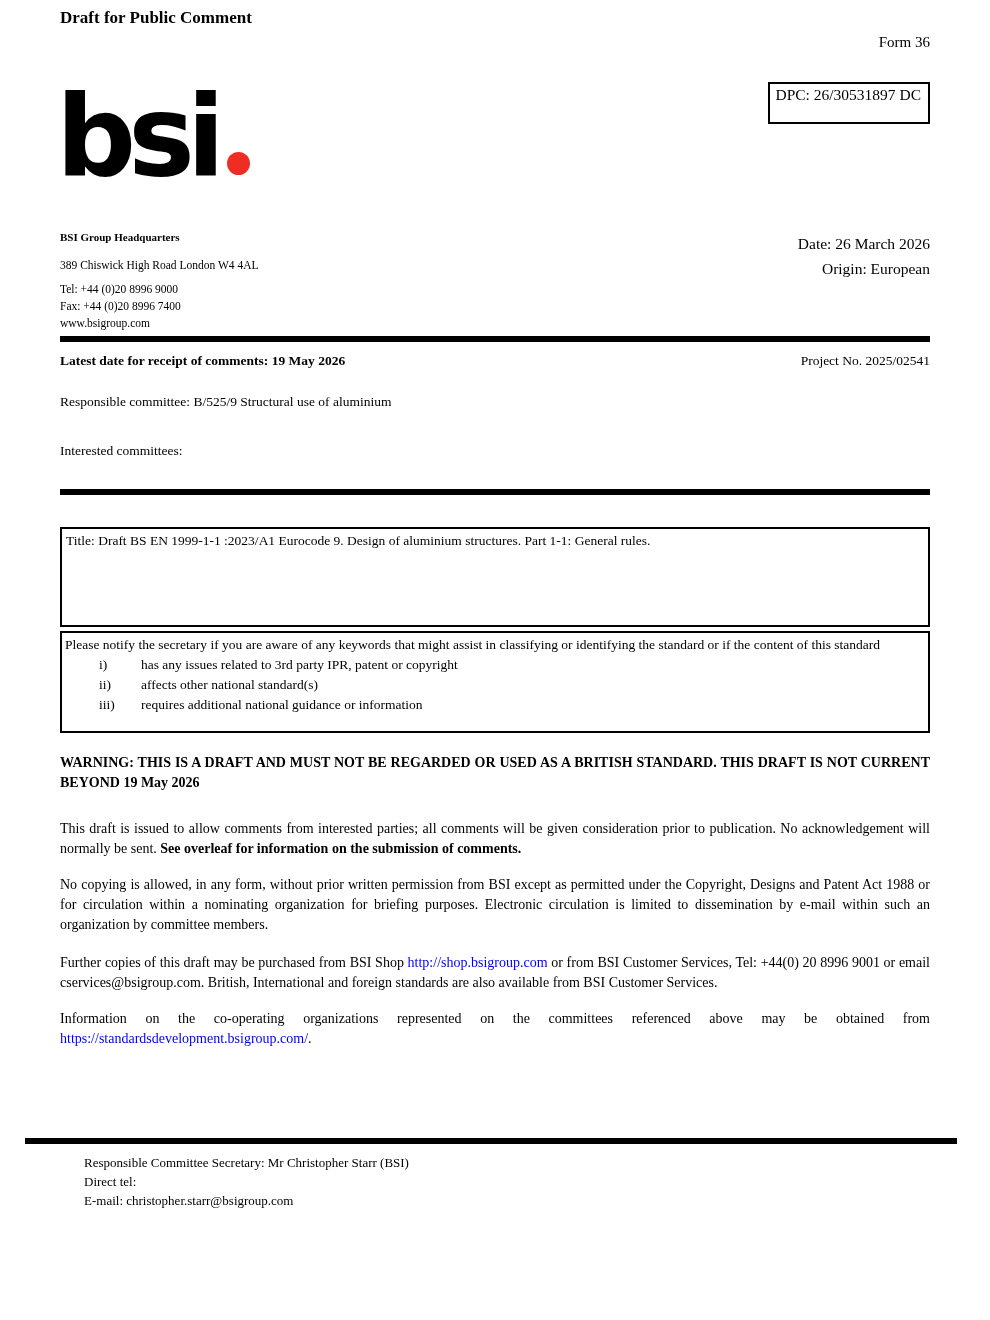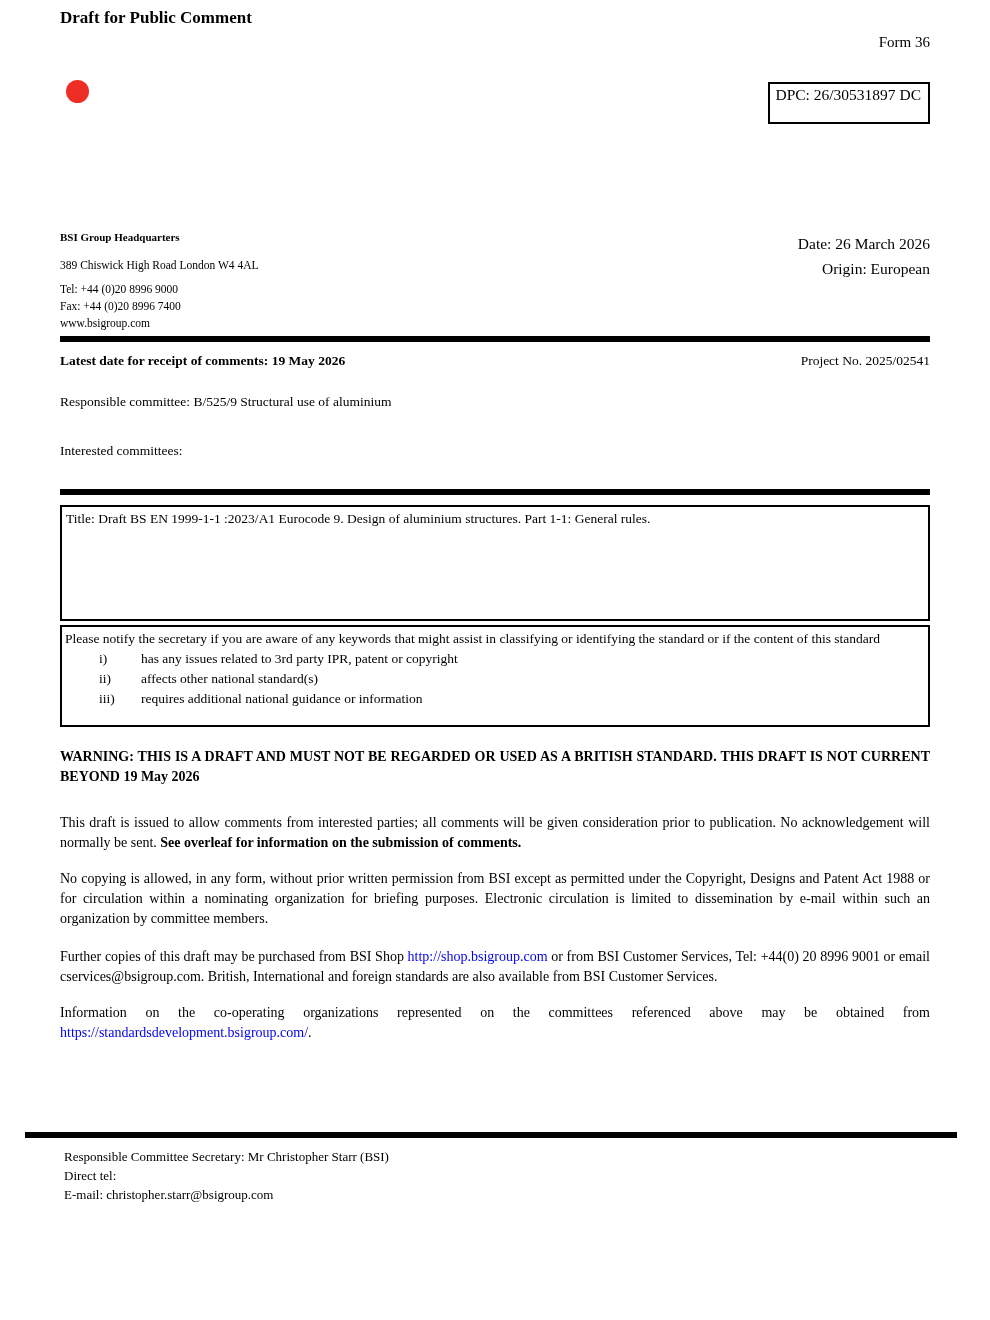--- a/index.html
+++ b/index.html
@@ -58,22 +58,22 @@
   .rule2 { margin-top: 30px; }
   .meta-row {
     display: flex; justify-content: space-between;
     margin-top: 11px; font-size: 13.5px;
   }
   .meta-left { font-weight: bold; }
   .committee-line { margin-top: 25px; font-size: 13.5px; }
   .interested-line { margin-top: 33px; font-size: 13.5px; }
   .title-box {
     border: 2px solid #000;
-    height: 116px;
-    margin-top: 10px;
+    height: 100px;
+    margin-top: 32px;
     padding: 2px 4px;
     font-size: 13.5px;
     line-height: 20px;
   }
   .keywords-box {
     border: 2px solid #000;
     margin-top: 4px;
     padding: 2px 4px 16px 3px;
     font-size: 13.5px;
     line-height: 20px;
@@ -93,35 +93,35 @@
   .p4 { margin-top: 16px; }
   .bold { font-weight: bold; margin-top: 44px; }
   a.doc-link { text-decoration: none; cursor: pointer; }
   .footer-rule {
     height: 6px; background: #000;
     margin-top: 89px;
     margin-left: -35px;
     width: 932px;
   }
   .footer-text {
-    margin-left: 4px; margin-top: 9px;
+    margin-left: 24px; margin-top: 9px;
     font-size: 13px; line-height: 19px;
   }
 </style>
 </head>
 <body>
 
 <div class="header">
   <div class="draft-label">Draft for Public Comment</div>
   <div class="form-label">Form 36</div>
   <div class="dpc-box">
     <span>DPC: 26/30531897 DC</span>
   </div>
   <div class="logo">
-    <span class="logo-dot" style="background: rgb(238, 46, 36);"></span>
+    <span class="logo-text">bsi</span><span class="logo-dot" style="background: rgb(238, 46, 36);"></span>
   </div>
   <div class="hq">
     <div class="hq-title">BSI Group Headquarters</div>
     <div class="hq-address hq-line">389 Chiswick High Road London W4 4AL</div>
     <div class="hq-line">Tel: +44 (0)20 8996 9000</div>
     <div class="hq-line">Fax: +44 (0)20 8996 7400</div>
     <div class="hq-line">www.bsigroup.com</div>
   </div>
   <div class="date-origin">
     <div>Date: 26 March 2026</div>

